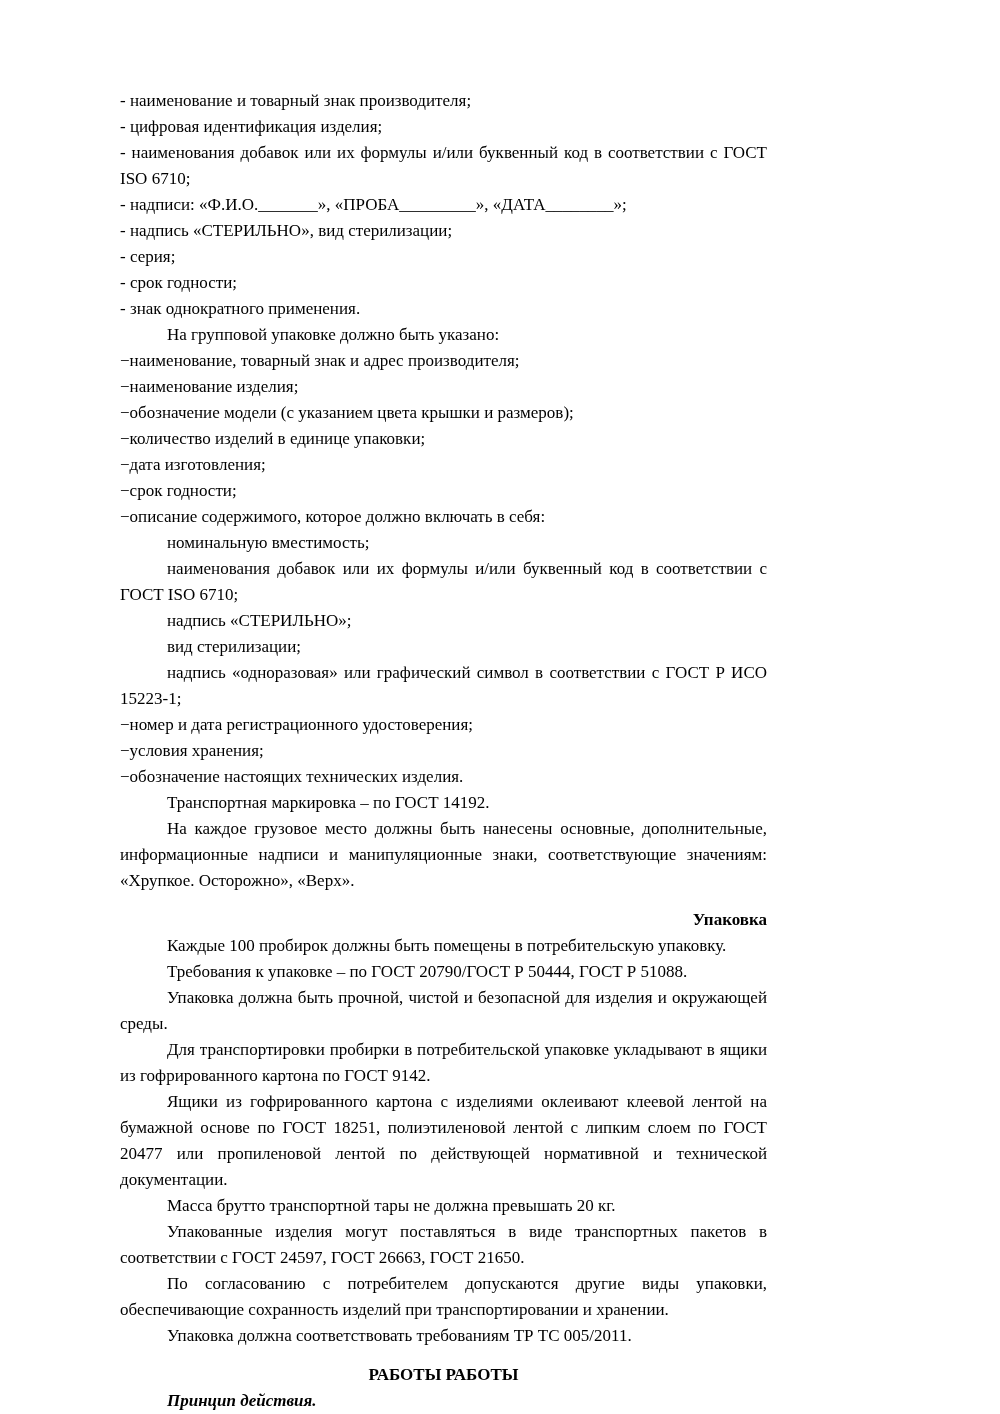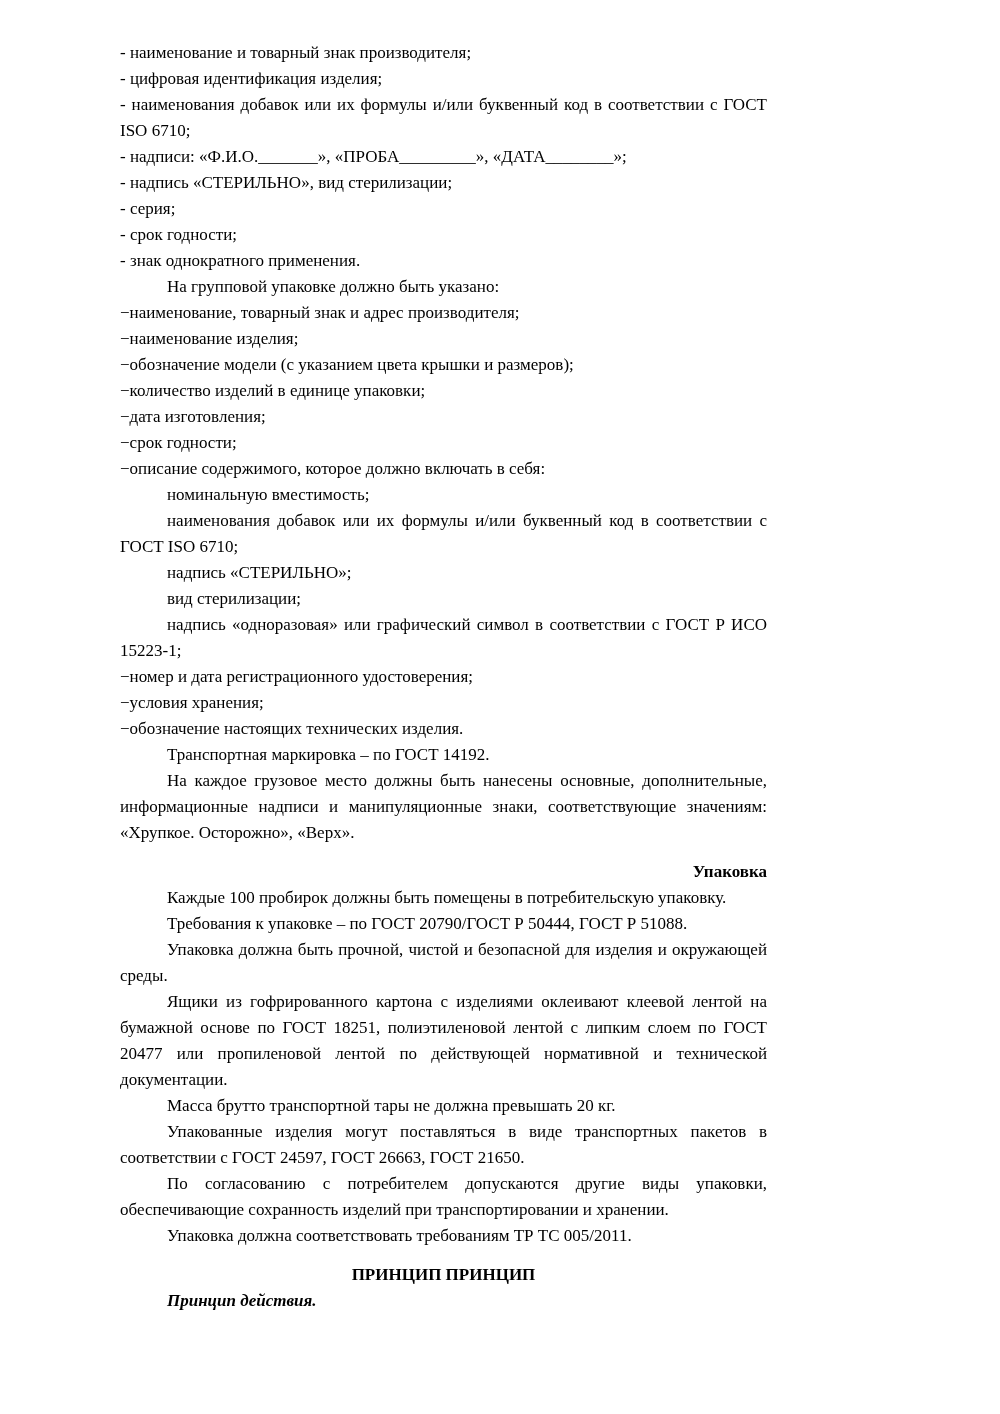--- a/index.html
+++ b/index.html
@@ -7,21 +7,21 @@
   body {
     width: 1000px;
     height: 1414px;
     background: #ffffff;
     color: #000000;
     font-family: "Liberation Serif", "DejaVu Serif", serif;
   }
   .sheet {
     width: 812px;
     height: 1414px;
-    padding: 40px 45px 0 120px;
+    padding: 88px 45px 0 120px;
     overflow: hidden;
   }
   p {
     margin: 0;
     font-size: 17px;
     line-height: 26px;
     text-align: justify;
   }
   .ind { text-indent: 47px; }
   .h-pack {
@@ -77,22 +77,23 @@
   <p>−обозначение настоящих технических изделия.</p>
 
   <p class="ind">Транспортная маркировка – по ГОСТ 14192.</p>
   <p class="ind">На каждое грузовое место должны быть нанесены основные, дополнительные, информационные надписи и манипуляционные знаки, соответствующие значениям: «Хрупкое. Осторожно», «Верх».</p>
 
   <p class="h-pack">Упаковка</p>
 
   <p class="ind">Каждые 100 пробирок должны быть помещены в потребительскую упаковку.</p>
   <p class="ind">Требования к упаковке – по ГОСТ 20790/ГОСТ Р 50444, ГОСТ Р 51088.</p>
   <p class="ind">Упаковка должна быть прочной, чистой и безопасной для изделия и окружающей среды.</p>
+  <p class="ind">Для транспортировки пробирки в потребительской упаковке укладывают в ящики из гофрированного картона по ГОСТ 9142.</p>
   <p class="ind">Ящики из гофрированного картона с изделиями оклеивают клеевой лентой на бумажной основе по ГОСТ 18251, полиэтиленовой лентой с липким слоем по ГОСТ 20477 или пропиленовой лентой по действующей нормативной и технической документации.</p>
   <p class="ind">Масса брутто транспортной тары не должна превышать 20 кг.</p>
   <p class="ind">Упакованные изделия могут поставляться в виде транспортных пакетов в соответствии с ГОСТ 24597, ГОСТ 26663, ГОСТ 21650.</p>
   <p class="ind">По согласованию с потребителем допускаются другие виды упаковки, обеспечивающие сохранность изделий при транспортировании и хранении.</p>
   <p class="ind">Упаковка должна соответствовать требованиям ТР ТС 005/2011.</p>
 
-  <p class="h-center">ПРИНЦИП ПРИНЦИП</p>
+  <p class="h-center">РАБОТЫ РАБОТЫ</p>
   <p class="b-ind">Принцип действия.</p>
 
 </div>
 
 </body></html>

